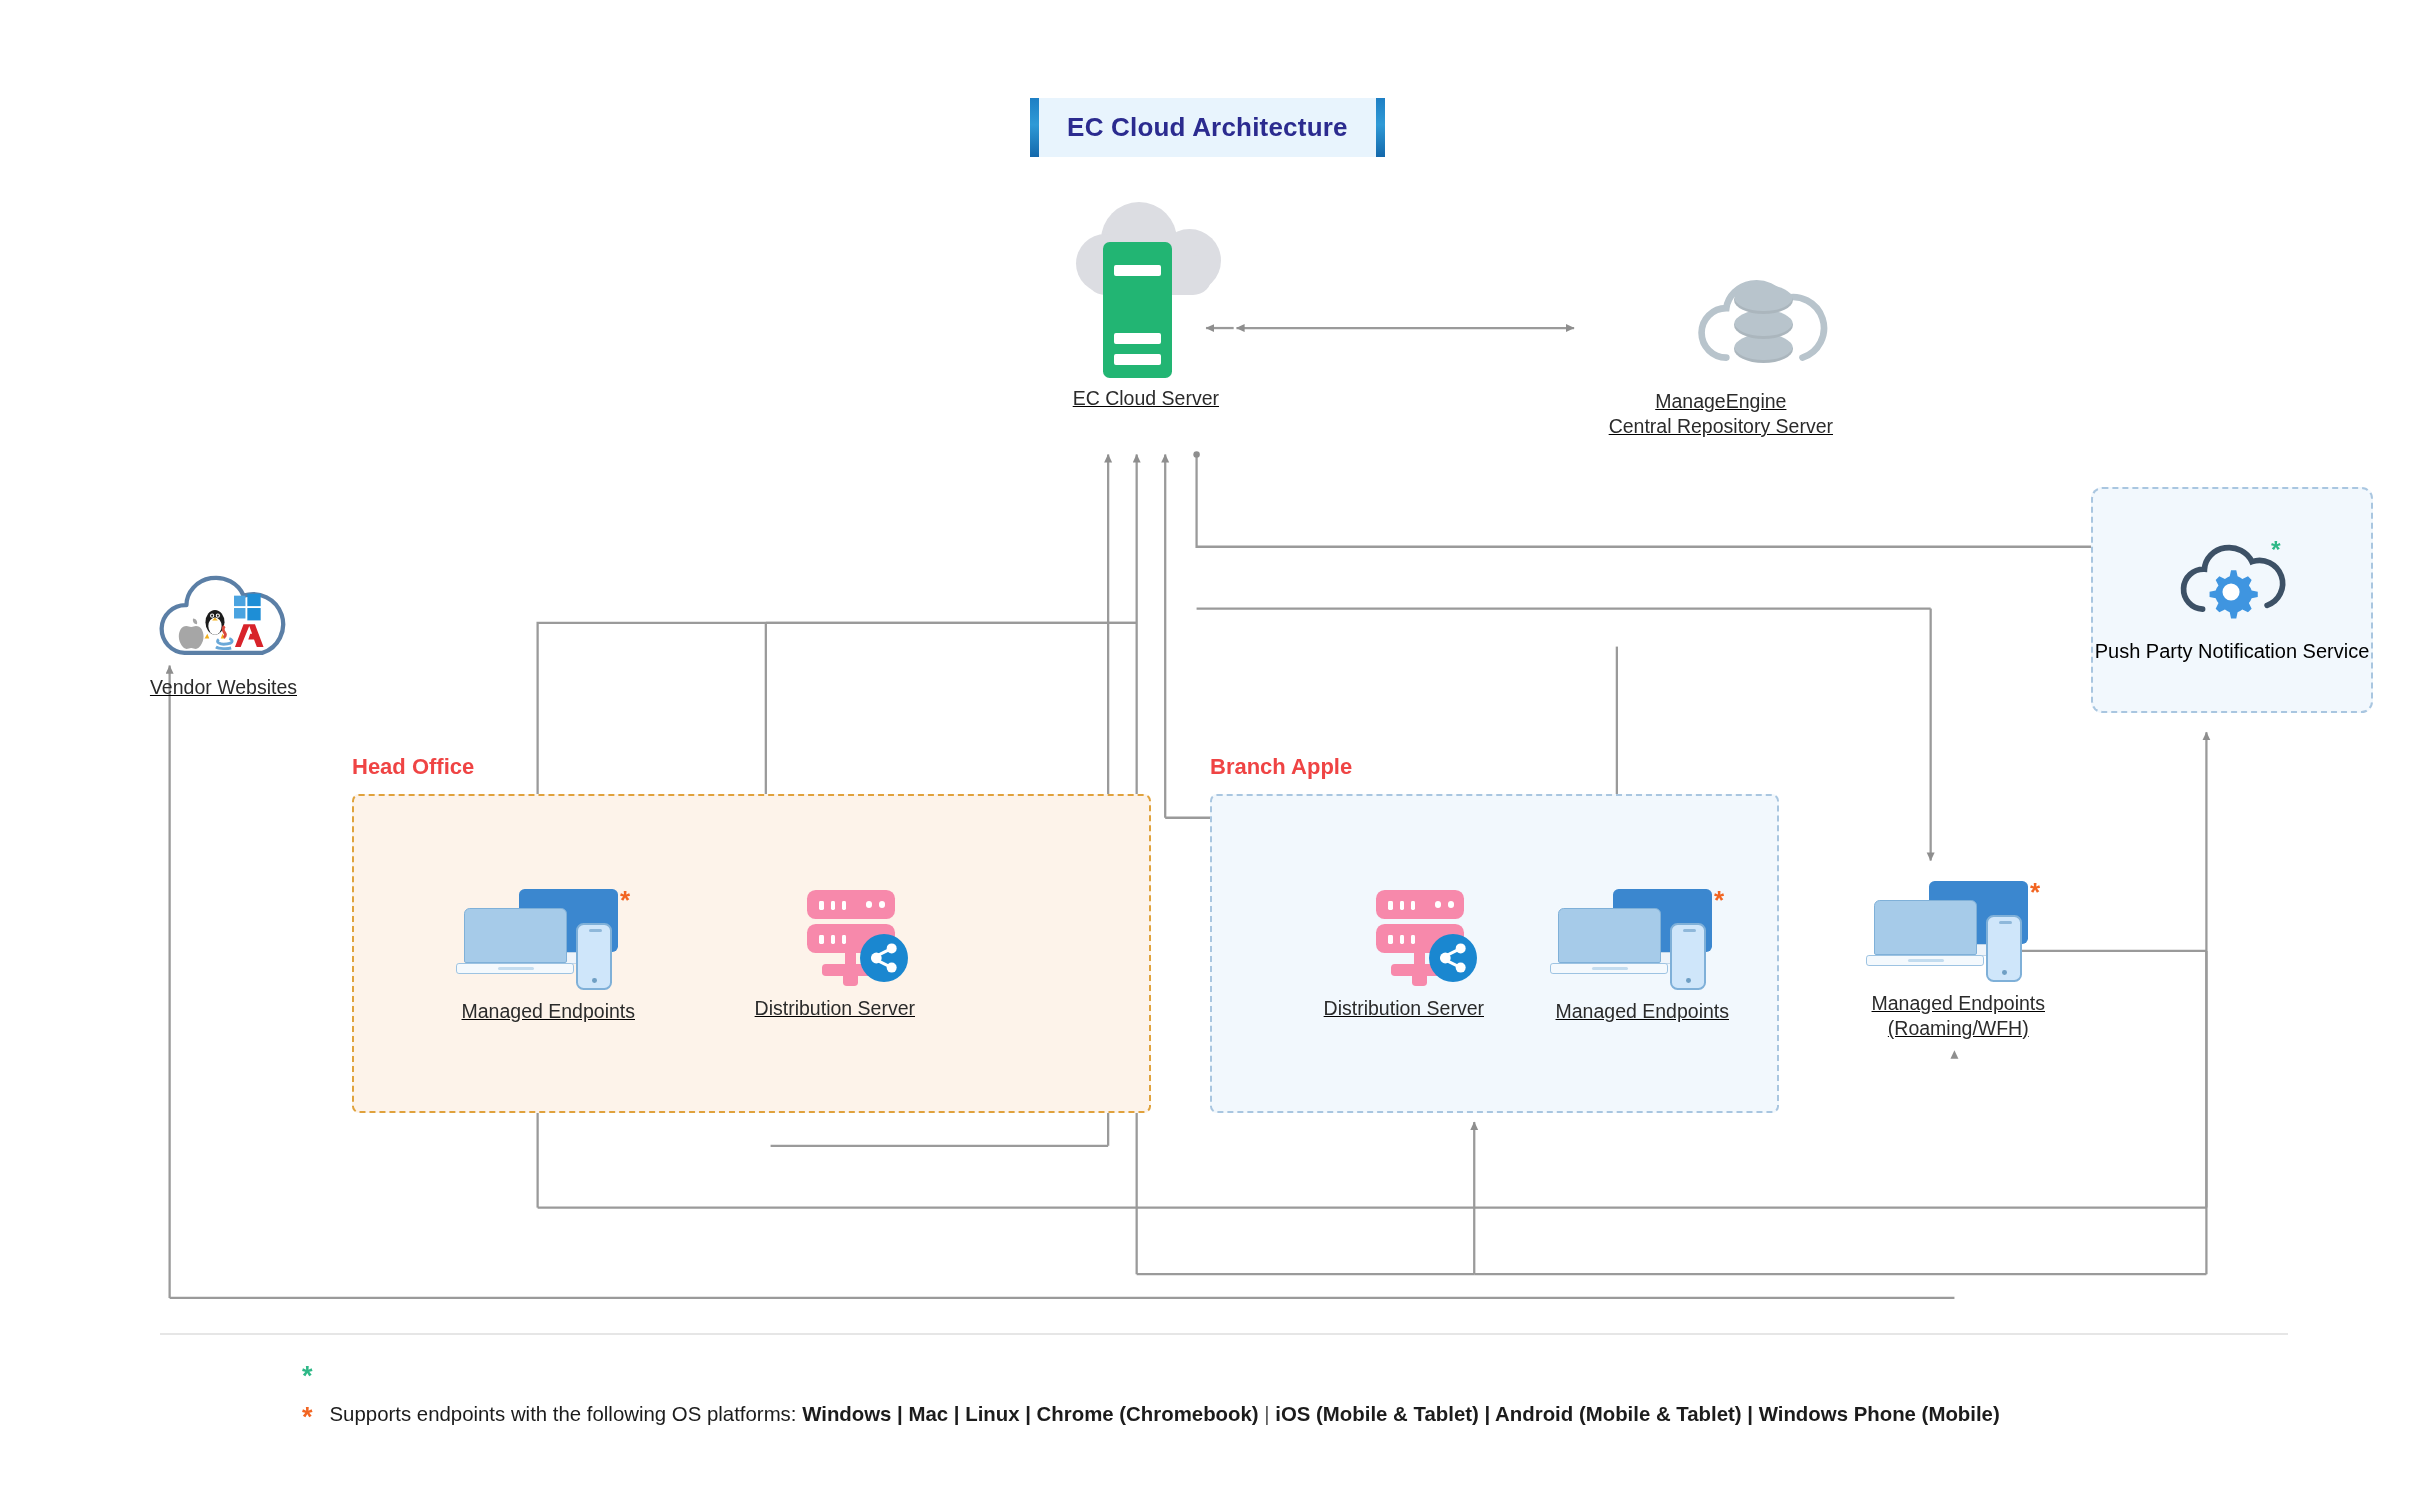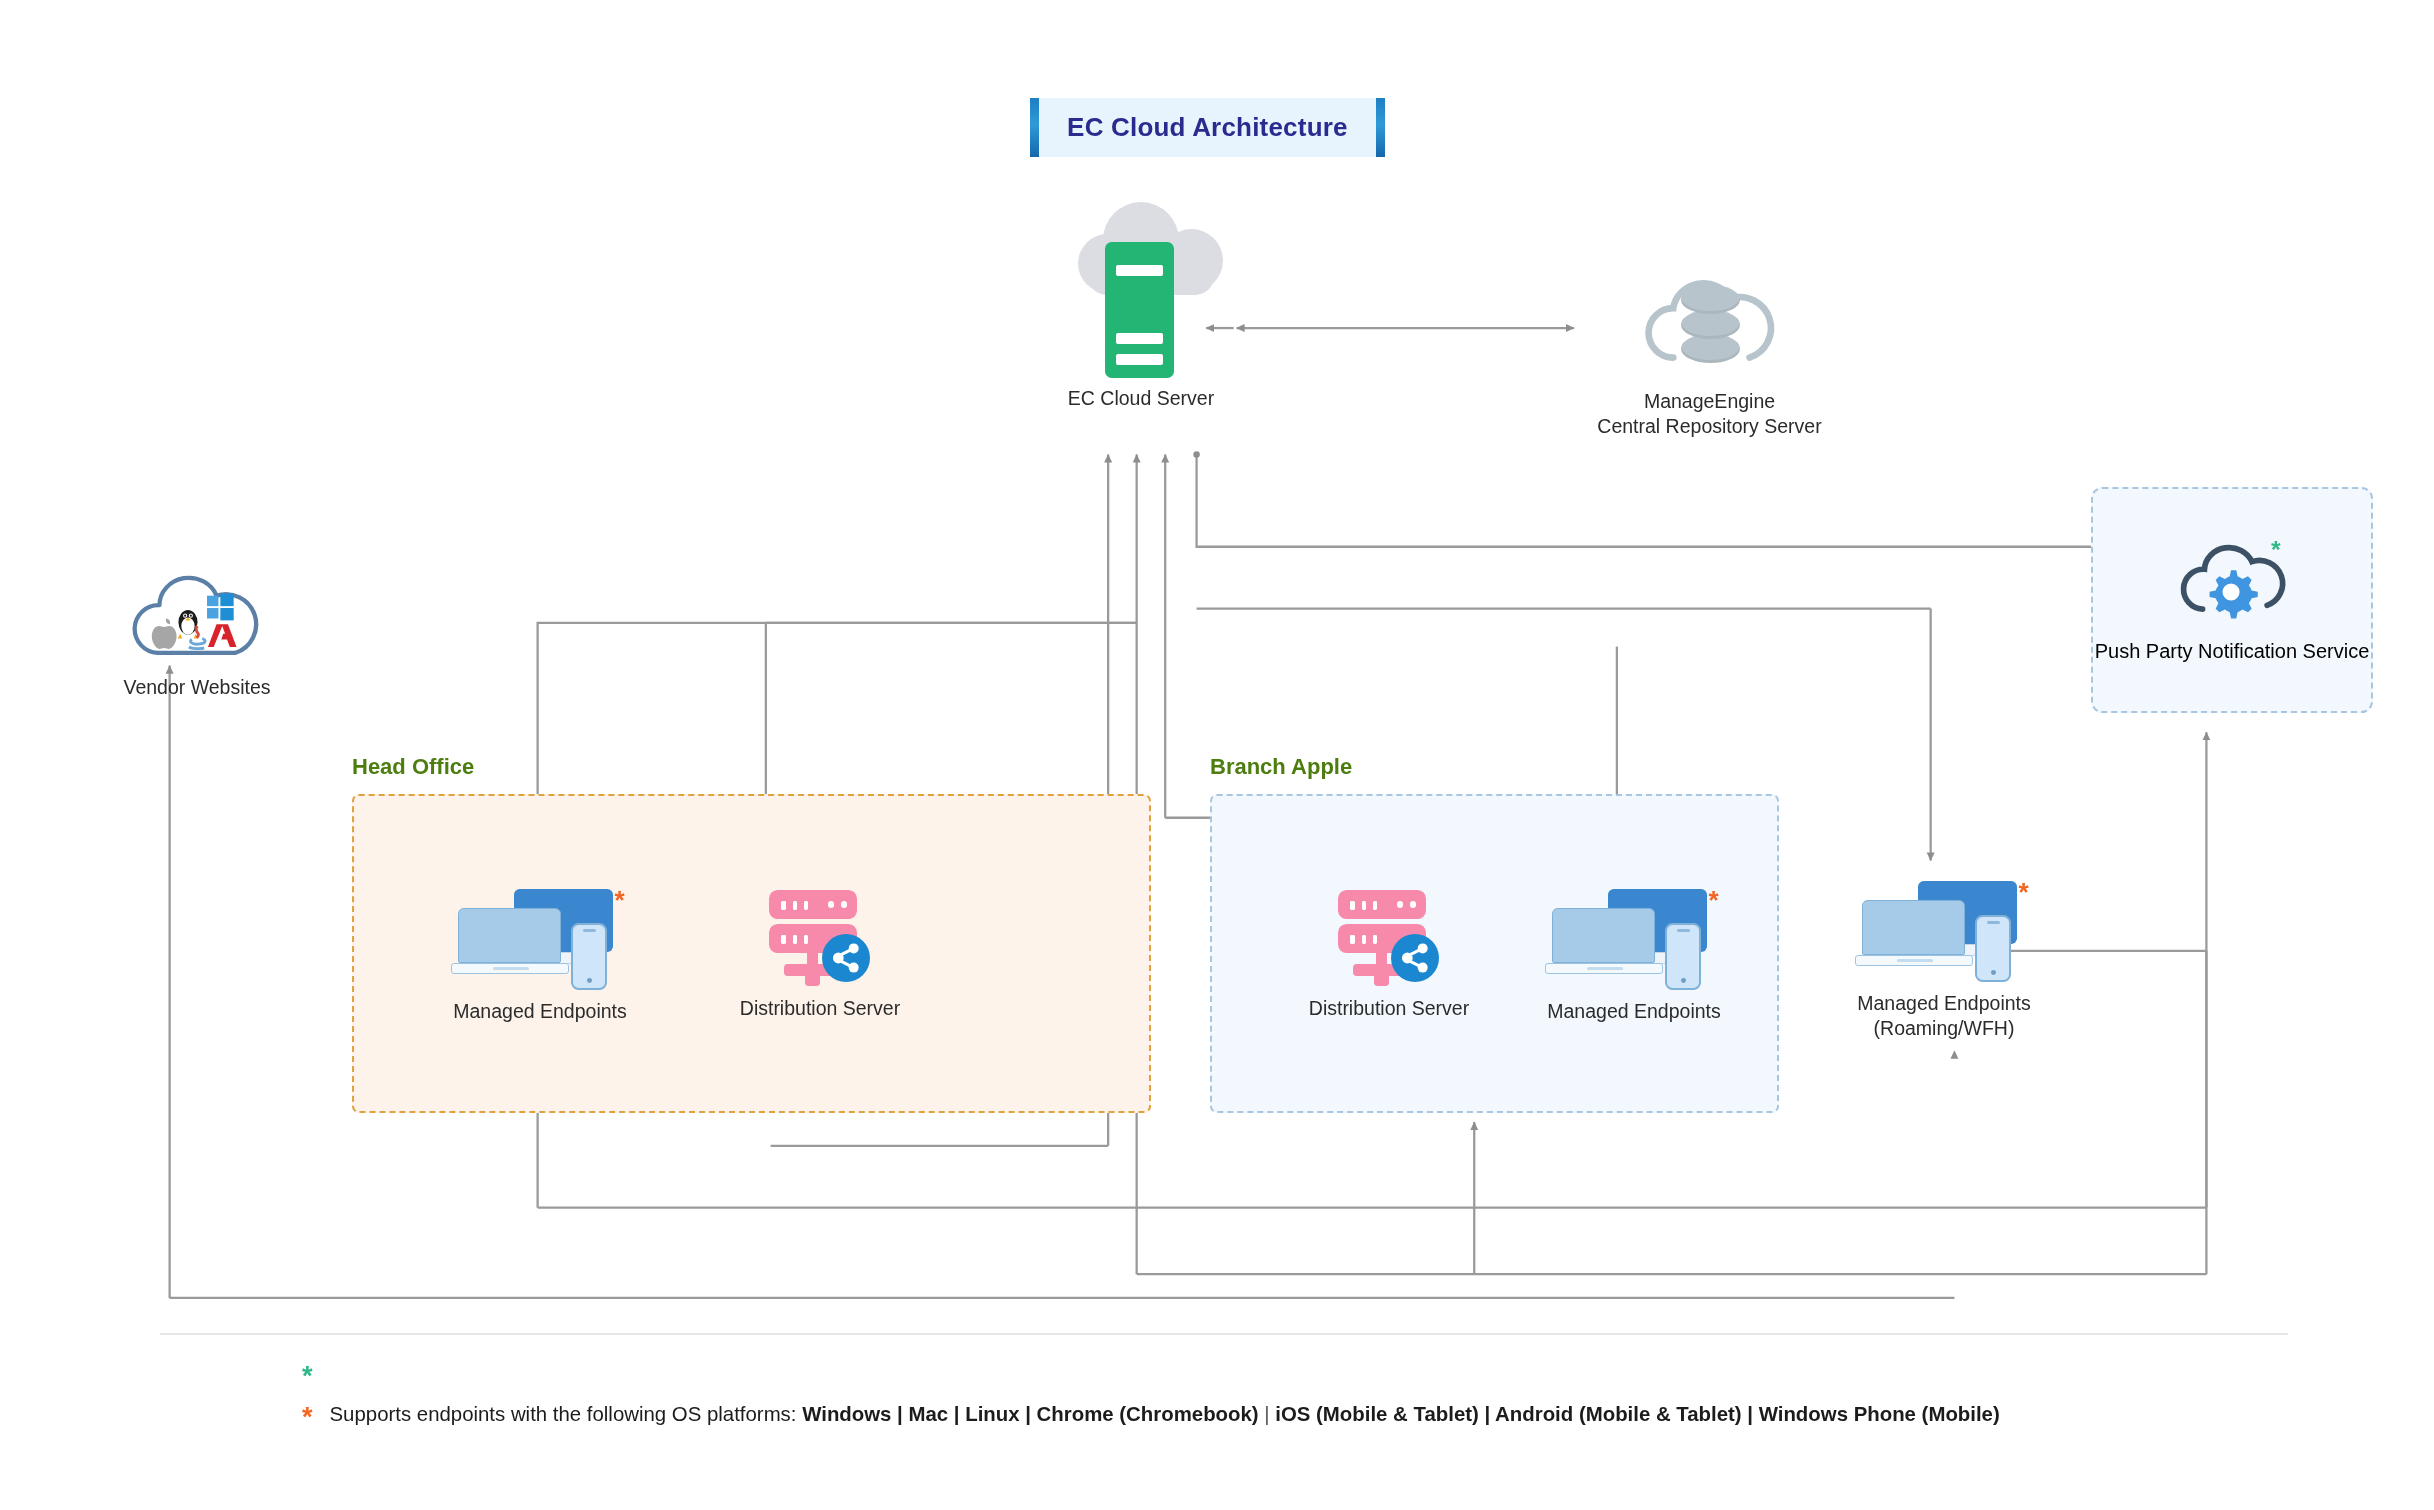--- a/index.html
+++ b/index.html
@@ -21,32 +21,32 @@
   .title-bar-end{width:8.6px;background:linear-gradient(180deg,#1e7fc4 0%,#2f9ad6 45%,#1368ab 100%);}
   .title-field{
     background:#e8f4fd;display:flex;align-items:center;justify-content:center;
     padding:0 28.5px;
   }
   .title-text{
     font-size:26px;font-weight:bold;color:#2b2b8f;letter-spacing:0.2px;white-space:nowrap;
   }
 
   
-  .node{position:absolute;display:flex;flex-direction:column;align-items:center;}
+  .node{position:absolute;display:flex;flex-direction:column;align-items:flex-end;text-decoration:underline;}
   .node .cap{
     margin-top:6.7px;font-size:19.5px;color:#2b2b2b;text-align:center;
     line-height:1.30;white-space:pre-line;
   }
 
   
   .zone{position:absolute;border-radius:6.7px;box-sizing:border-box;}
   .zone-head{border:2.4px dashed #e0a23c;background:#fdf3ea;}
   .zone-branch{border:2.4px dashed #a9c6e0;background:#f2f8fd;}
   .zone-label{
-    position:absolute;font-size:22px;font-weight:bold;color:#4d7c0f;white-space:nowrap;
+    position:absolute;font-size:22px;font-weight:bold;color:#ef4444;white-space:nowrap;
   }
   .zone-3p{
     position:absolute;border:2.4px dashed #a9c6e0;background:#f2f8fd;border-radius:11.4px;
     box-sizing:border-box;display:flex;flex-direction:column;align-items:center;
     justify-content:center;
   }
 
   
   .ico{position:relative;}
 

